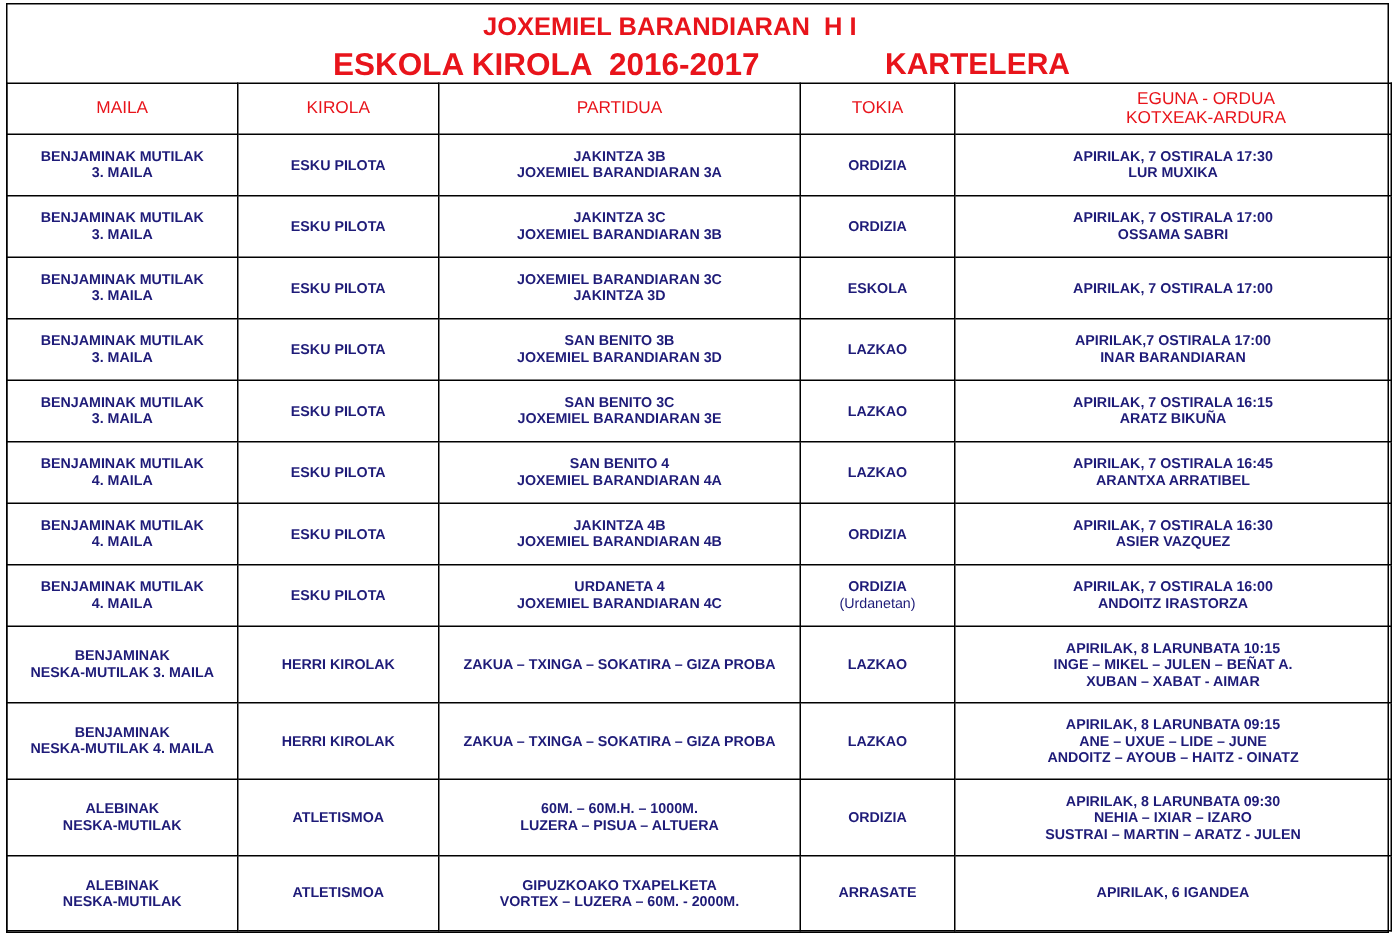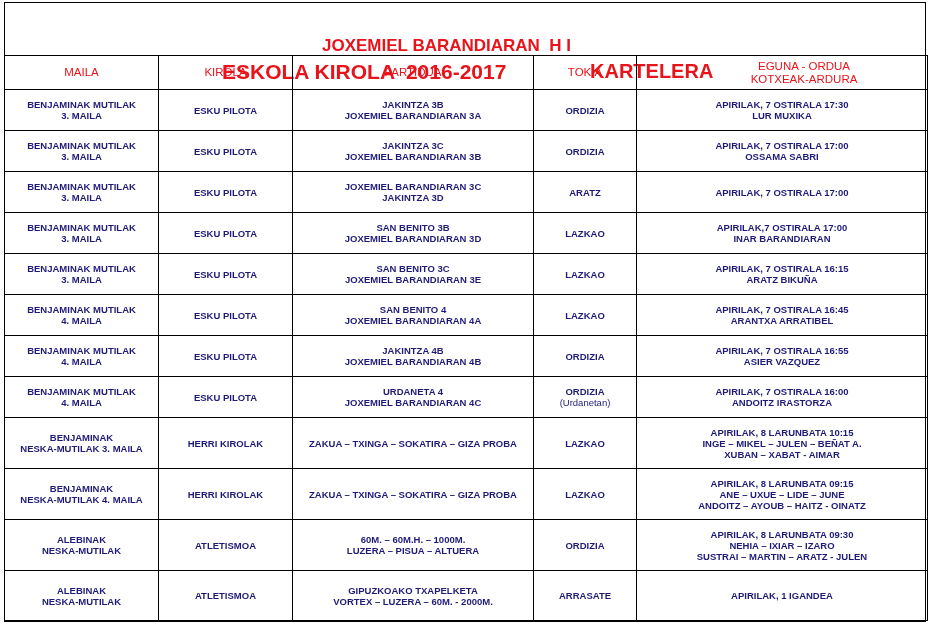--- a/index.html
+++ b/index.html
@@ -1,20 +1,20 @@
 <!DOCTYPE html>
 <html><head>
 <meta charset="utf-8">
 <style>
   html, body { margin: 0; padding: 0; background: #ffffff; }
   body { width: 929px; height: 625px; position: relative; overflow: hidden;
          font-family: "Liberation Sans", sans-serif; }
   .sheet { position: absolute; left: 4px; top: 2px; width: 922px; height: 620px;
            border: 1px solid #000; box-sizing: border-box; }
-  .title-block { position: absolute; left: 4px; top: 2px; width: 922px; height: 53px; margin-top: 28px; }
+  .title-block { position: absolute; left: 4px; top: 2px; width: 922px; height: 53px; }
   .title-line { position: absolute; color: #e8141b; font-weight: bold; font-size: 17px;
                 white-space: pre; letter-spacing: 0px; }
   table { position: absolute; left: 4px; top: 55px; width: 923px; border-collapse: collapse;
           table-layout: fixed; border-radius: 12px; }
   td, th { border: 1px solid #000; text-align: center; vertical-align: middle; padding: 0 2px;
            font-weight: bold; font-size: 9.5px; line-height: 11px; color: #1e1b78; white-space: pre-line;
            box-sizing: border-box; }
   th { color: #e8141b; font-size: 11.5px; line-height: 13px; font-weight: normal; }
   th span { font-weight: normal; padding-left: 44px; }
   .hdr { height: 34px; }
@@ -71,21 +71,21 @@
       <td>ORDIZIA</td>
       <td>APIRILAK, 7  OSTIRALA  17:00
 OSSAMA SABRI</td>
     </tr>
     <tr class="r41">
       <td>BENJAMINAK MUTILAK
 3. MAILA</td>
       <td>ESKU PILOTA</td>
       <td>JOXEMIEL BARANDIARAN 3C
 JAKINTZA 3D</td>
-      <td>ARATZ</td>
+      <td>ESKOLA</td>
       <td>APIRILAK, 7  OSTIRALA  17:00</td>
     </tr>
     <tr class="r41">
       <td>BENJAMINAK MUTILAK
 3. MAILA</td>
       <td>ESKU PILOTA</td>
       <td>SAN BENITO 3B
 JOXEMIEL BARANDIARAN 3D</td>
       <td>LAZKAO</td>
       <td>APIRILAK,7  OSTIRALA  17:00
@@ -111,21 +111,21 @@
       <td>APIRILAK, 7  OSTIRALA  16:45
 ARANTXA ARRATIBEL</td>
     </tr>
     <tr class="r41">
       <td>BENJAMINAK MUTILAK
 4. MAILA</td>
       <td>ESKU PILOTA</td>
       <td>JAKINTZA 4B
 JOXEMIEL BARANDIARAN 4B</td>
       <td>ORDIZIA</td>
-      <td>APIRILAK, 7  OSTIRALA  16:55
+      <td>APIRILAK, 7  OSTIRALA  16:30
 ASIER VAZQUEZ</td>
     </tr>
     <tr class="r41">
       <td>BENJAMINAK MUTILAK
 4. MAILA</td>
       <td>ESKU PILOTA</td>
       <td>URDANETA 4
 JOXEMIEL BARANDIARAN 4C</td>
       <td><span>ORDIZIA</span><br><span class="sub">(Urdanetan)</span></td>
       <td>APIRILAK, 7  OSTIRALA  16:00
@@ -162,16 +162,16 @@
 NEHIA – IXIAR – IZARO
 SUSTRAI – MARTIN – ARATZ - JULEN</td>
     </tr>
     <tr class="r50">
       <td>ALEBINAK
 NESKA-MUTILAK</td>
       <td>ATLETISMOA</td>
       <td>GIPUZKOAKO TXAPELKETA
 VORTEX – LUZERA – 60M. - 2000M.</td>
       <td>ARRASATE</td>
-      <td>APIRILAK, 1  IGANDEA</td>
+      <td>APIRILAK, 6  IGANDEA</td>
     </tr>
   </tbody>
 </table>
 
 </body></html>

